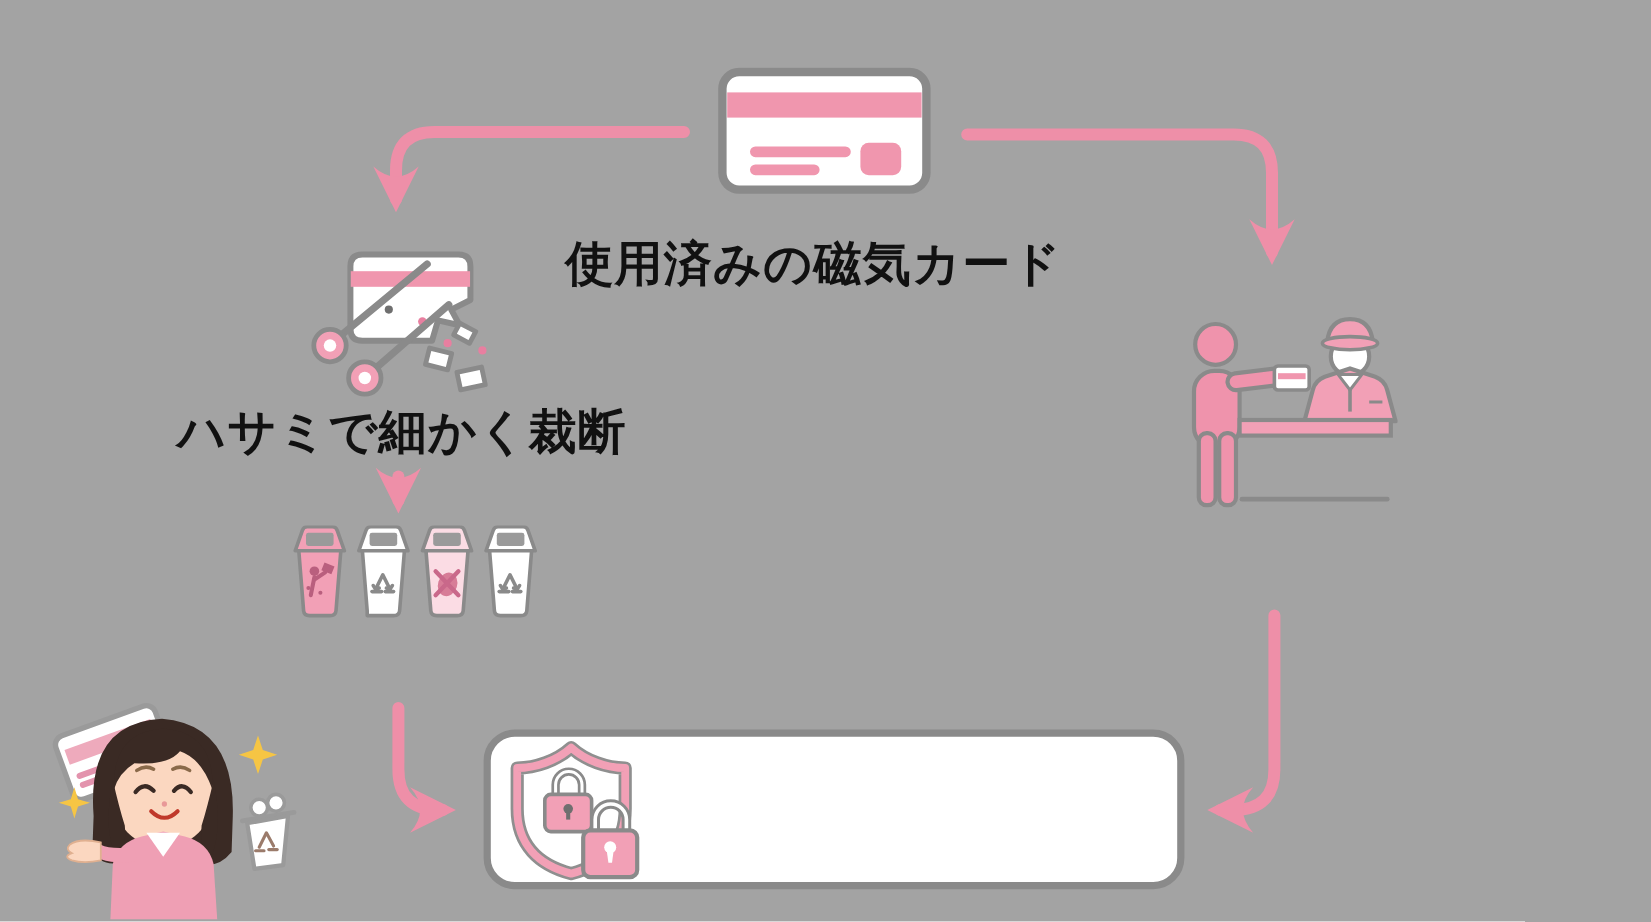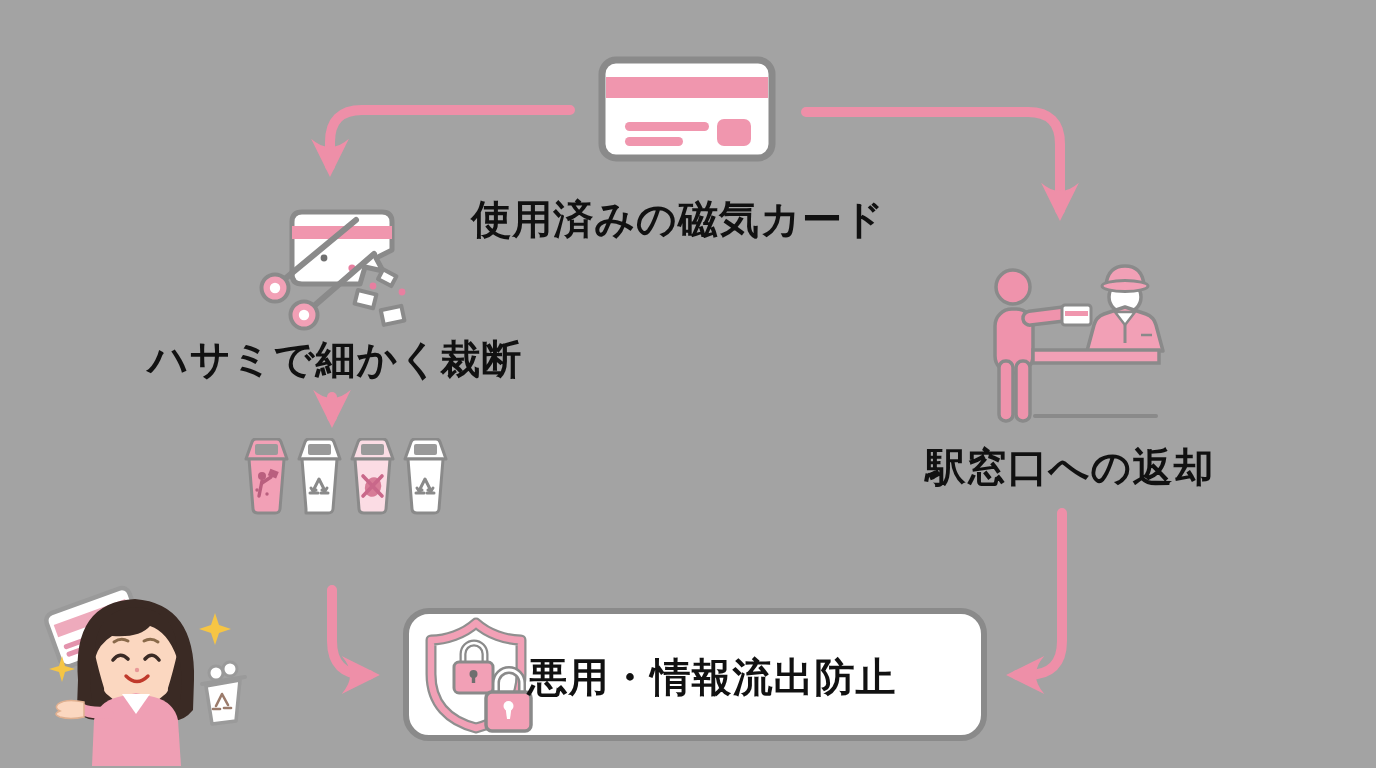--- a/index.html
+++ b/index.html
@@ -151,21 +151,20 @@
       <rect x="41" y="106" width="14" height="60" rx="6.5" fill="#ef93ac" stroke="#8a8a8a" stroke-width="3.5"></rect>
       <g>
         <rect x="87" y="50" width="29" height="20" rx="3" fill="#ffffff" stroke="#8a8a8a" stroke-width="3"></rect>
         <rect x="90" y="56" width="23" height="5" fill="#f096ae"></rect>
       </g>
     </g>
 
     <rect x="58" y="95" width="126" height="13" fill="#f2a0b6" stroke="#8a8a8a" stroke-width="3.5"></rect>
     <path d="M60,161 H181" stroke="#8a8a8a" stroke-width="4" stroke-linecap="round"></path>
   </svg>
-  <div class="label" style="left:1070px;top:440px;">駅窓口への返却</div>
 
   <div id="result-box"></div>
   <svg class="abs" style="left:424px;top:616px;" width="120" height="122" viewBox="0 0 120 122">
     <path d="M52,7 C64,18 82,24 97,24 L97,58 C97,88 79,105 52,112 C25,105 7,88 7,58 L7,24 C22,24 40,18 52,7 Z" fill="#ffffff" stroke="#8f8f8f" stroke-width="11" stroke-linejoin="round"></path>
     <path d="M52,7 C64,18 82,24 97,24 L97,58 C97,88 79,105 52,112 C25,105 7,88 7,58 L7,24 C22,24 40,18 52,7 Z" fill="none" stroke="#f2a0b6" stroke-width="6.5" stroke-linejoin="round"></path>
 
     <g>
       <path d="M39,46 v-8 a11,11 0 0 1 22,0 v8" fill="none" stroke="#8a8a8a" stroke-width="7"></path>
       <path d="M39,46 v-8 a11,11 0 0 1 22,0 v8" fill="none" stroke="#ffffff" stroke-width="2.5"></path>
       <rect x="30" y="46" width="39" height="31" rx="5" fill="#f2a0b6" stroke="#8a8a8a" stroke-width="3"></rect>
@@ -174,21 +173,20 @@
     </g>
 
     <g>
       <path d="M72,76 v-9 a13,13 0 0 1 26,0 v9" fill="none" stroke="#8a8a8a" stroke-width="8"></path>
       <path d="M72,76 v-9 a13,13 0 0 1 26,0 v9" fill="none" stroke="#ffffff" stroke-width="3"></path>
       <rect x="62" y="76" width="45" height="39" rx="6" fill="#f2a0b6" stroke="#8a8a8a" stroke-width="3.5"></rect>
       <circle cx="84.5" cy="90" r="5" fill="#ffffff"></circle>
       <path d="M81.5,92 H87.5 L86,103 H83 Z" fill="#ffffff"></path>
     </g>
   </svg>
-  <div class="label" style="left:712px;top:650px;">悪用・情報流出防止</div>
 
   <svg class="abs" style="left:0px;top:580px;" width="270" height="188" viewBox="0 0 270 188">
 
     <g transform="rotate(-20 92 45)">
       <rect x="50" y="20" width="88" height="56" rx="8" fill="#ffffff" stroke="#9a9a9a" stroke-width="4.5"></rect>
       <rect x="56" y="32" width="76" height="13" fill="#eeaabc"></rect>
       <rect x="58" y="54" width="46" height="5" rx="2.5" fill="#e393ad"></rect>
       <rect x="58" y="62" width="30" height="5" rx="2.5" fill="#e393ad"></rect>
     </g>
 

